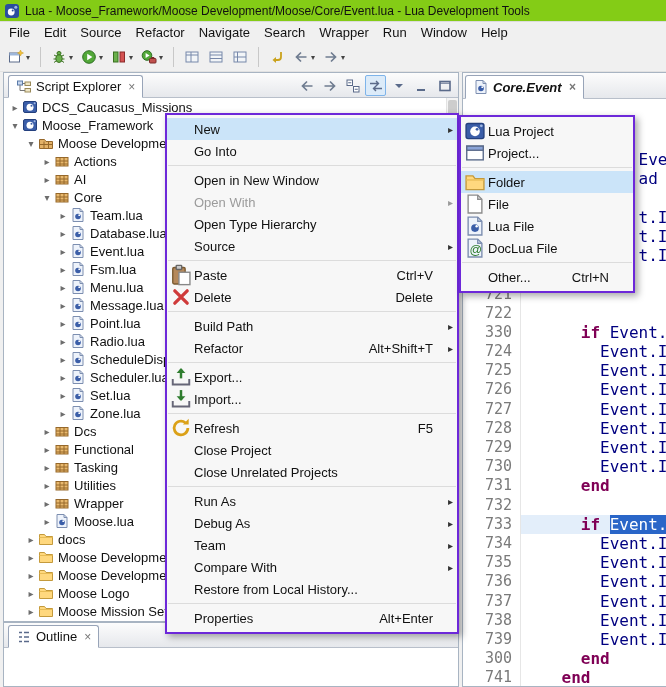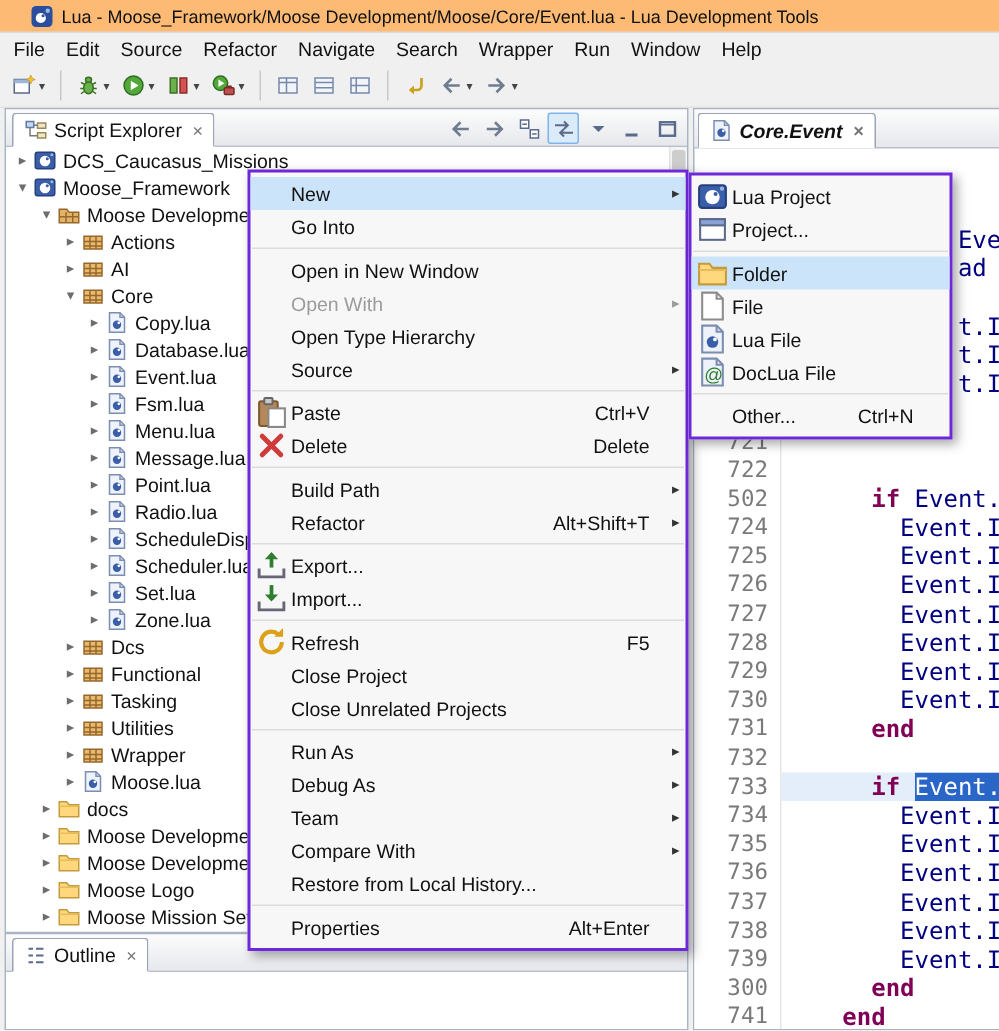--- a/index.html
+++ b/index.html
@@ -3,22 +3,22 @@
 <meta charset="utf-8">
 <style>
   *{margin:0;padding:0;box-sizing:border-box;}
   html,body{background:#ffffff;}
   body{font-family:"Liberation Sans",sans-serif;}
   .app{position:relative;width:666px;height:687px;background:#f0f0f0;overflow:hidden;font-size:13px;color:#111;
        --hl:#cbe4f9;--kw:#7f0055;--id:#000080;--sel:#2a66c8;--cur:#e3eefa;}
   .ic{display:inline-flex;width:16px;height:16px;flex:0 0 16px;}
   .ic svg{width:16px;height:16px;}
   
-  .titlebar{position:absolute;top:0;left:0;right:0;height:22px;background:#fdba74;border-bottom:1px solid #dcdcdc;
-            display:flex;align-items:center;gap:5px;padding-left:20px;font-size:12px;white-space:nowrap;overflow:hidden;}
+  .titlebar{position:absolute;top:0;left:0;right:0;height:22px;background:#84cc16;border-bottom:1px solid #dcdcdc;
+            display:flex;align-items:center;gap:5px;padding-left:4px;font-size:12px;white-space:nowrap;overflow:hidden;}
   
   .menubar{position:absolute;top:22px;left:0;right:0;height:21px;background:#f0f0f0;display:flex;align-items:center;padding-left:2px;}
   .mb{padding:2px 7px;}
   
   .toolbar{position:absolute;top:43px;left:0;right:0;height:29px;background:#f0f0f0;display:flex;align-items:center;gap:2px;padding-left:5px;border-bottom:1px solid #e2e2e2;}
   .tbtn{height:24px;display:flex;align-items:center;padding:0 3px;border-radius:2px;}
   .tsep{width:1px;height:20px;background:#c8c8c8;margin:0 5px;}
   .dd{font-size:8px;color:#444;margin-left:2px;}
   
   .main{position:absolute;top:72px;left:0;right:0;bottom:0;background:#f0f0f0;}
@@ -343,21 +343,21 @@
           <div class="trow" style="padding-left: 52px;">
             <span class="arr">▸</span>
             <span class="ic">
               <svg viewBox="0 0 16 16">
                 <path d="M3 1.5h7l3 3v10H3z" fill="#eef3fb" stroke="#7c8eb0"></path>
                 <path d="M10 1.5v3h3" fill="none" stroke="#7c8eb0"></path>
                 <circle cx="8" cy="9.5" r="2.8" fill="#3b5ea8"></circle>
                 <circle cx="9.2" cy="8.2" r=".9" fill="#fff"></circle>
               </svg>
             </span>
-            <span class="tlabel">Copy.lua</span>
+            <span class="tlabel">Team.lua</span>
           </div>
           <div class="trow" style="padding-left: 52px;">
             <span class="arr">▸</span>
             <span class="ic">
               <svg viewBox="0 0 16 16">
                 <path d="M3 1.5h7l3 3v10H3z" fill="#eef3fb" stroke="#7c8eb0"></path>
                 <path d="M10 1.5v3h3" fill="none" stroke="#7c8eb0"></path>
                 <circle cx="8" cy="9.5" r="2.8" fill="#3b5ea8"></circle>
                 <circle cx="9.2" cy="8.2" r=".9" fill="#fff"></circle>
               </svg>
@@ -667,21 +667,21 @@
           </div>
           <div class="cline">
             <span class="gut">721</span>
             <span class="ctext"></span>
           </div>
           <div class="cline">
             <span class="gut">722</span>
             <span class="ctext"></span>
           </div>
           <div class="cline">
-            <span class="gut">502</span>
+            <span class="gut">330</span>
             <span class="ctext"><span>      </span><span class="kw">if</span><span> Event.</span></span>
           </div>
           <div class="cline">
             <span class="gut">724</span>
             <span class="ctext"><span>        Event.I</span></span>
           </div>
           <div class="cline">
             <span class="gut">725</span>
             <span class="ctext"><span>        Event.I</span></span>
           </div>

